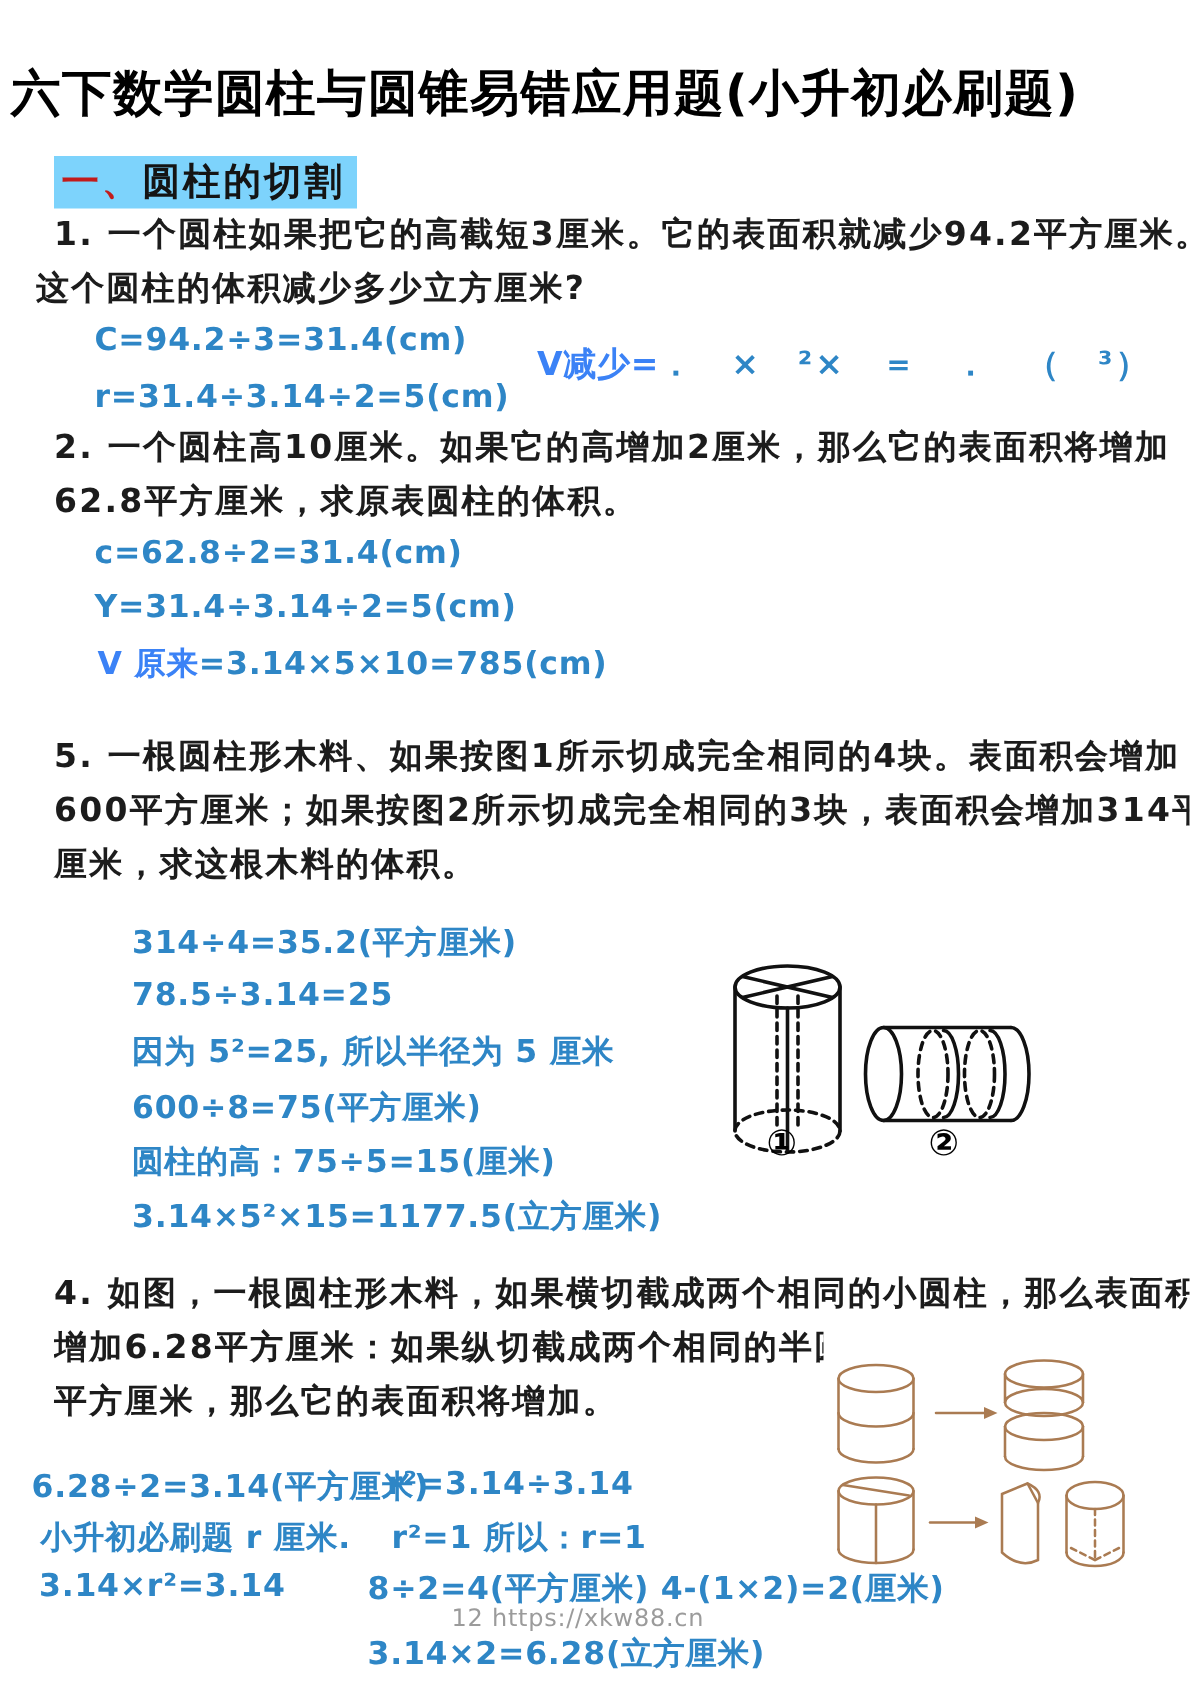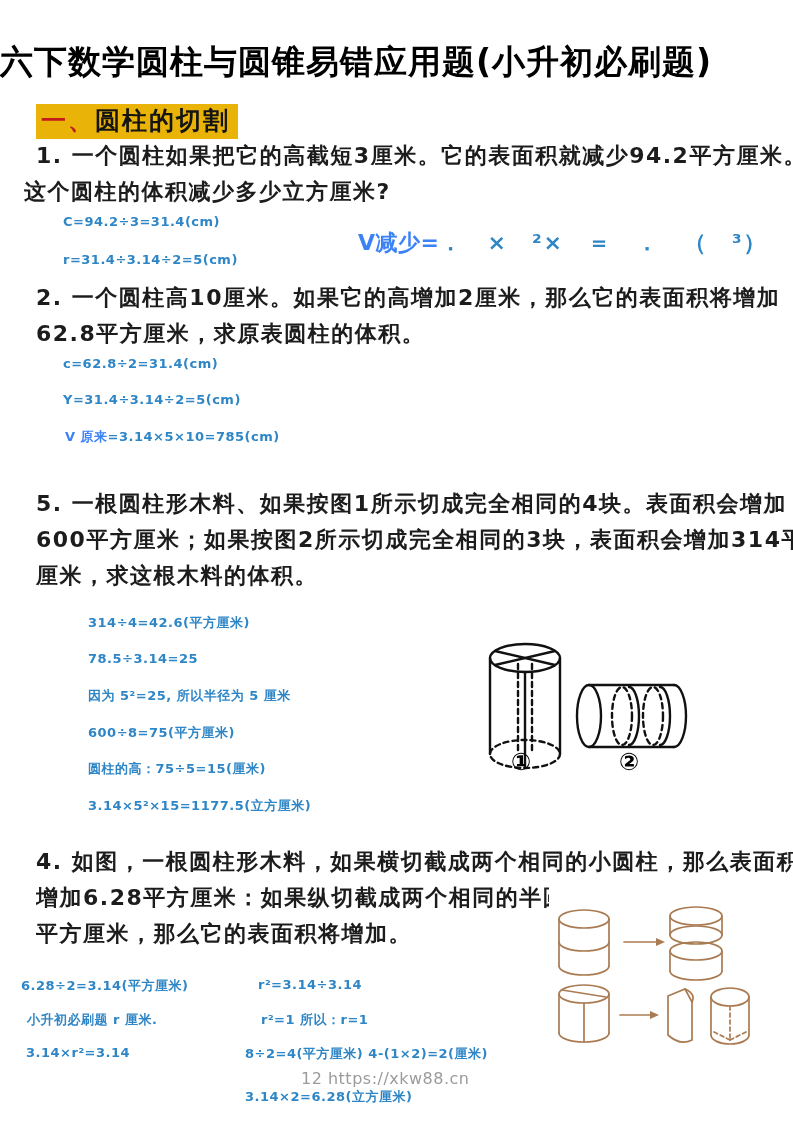--- a/index.html
+++ b/index.html
@@ -3,30 +3,30 @@
 <meta charset="utf-8">
 <style>
   html,body{margin:0;padding:0;}
   body{
     width:793px;height:1122px;position:relative;overflow:hidden;
     background:#ffffff;
     font-family:"DejaVu Sans","Liberation Sans",sans-serif;
   }
   .abs{position:absolute;white-space:nowrap;}
   .title{
-    width:727px;font-size:33px;font-weight:800;
+    width:727px;text-align:center;font-size:33px;font-weight:800;
     color:#000;letter-spacing:1px;
   }
   .section-hl{
-    background:#eab308;font-size:25px;font-weight:800;color:#141414;
+    background:#7dd3fc;font-size:25px;font-weight:800;color:#141414;
     padding:2px 8px 4px 5px;letter-spacing:2px;
   }
   .red{color:#c21b1b;}
   .btext{color:#1c1c1c;font-weight:600;font-size:22px;letter-spacing:1.5px;}
-  .blue{color:#2e86c6;font-weight:700;font-size:13px;letter-spacing:0.5px;}
+  .blue{color:#2e86c6;font-weight:700;font-size:21px;letter-spacing:0.5px;}
   .blue-dark{color:#3b82f6;}
   .formula-rest{letter-spacing:2px;}
   .clip{overflow:hidden;}
   .wm{color:#9b9b9b;font-size:16px;font-weight:400;letter-spacing:0.5px;}
   .figlabel{font-size:24px;font-weight:700;color:#000;}
   svg{display:block;}
   .fig-k{fill:none;stroke:#111;stroke-width:2.4;stroke-linecap:round;}
   .kdash{stroke-dasharray:5 4;}
   .fig-b{fill:none;stroke:#aa7b52;stroke-width:1.7;stroke-linecap:round;}
   .bdash{stroke-dasharray:4 3;}
@@ -53,21 +53,21 @@
 <div class="abs blue" style="top:356px;left:63px">c=62.8÷2=31.4(cm)</div>
 <div class="abs blue" style="top:392px;left:63px">Y=31.4÷3.14÷2=5(cm)</div>
 <div class="abs blue" style="top:428px;left:65px">
   <span class="blue-dark">V 原来</span><span>=3.14×5×10=785(cm)</span>
 </div>
 
 <div class="abs btext" style="top:489px;left:36px">5.  一根圆柱形木料、如果按图1所示切成完全相同的4块。表面积会增加</div>
 <div class="abs btext" style="top:525px;left:36px">600平方厘米；如果按图2所示切成完全相同的3块，表面积会增加314平方</div>
 <div class="abs btext" style="top:561px;left:36px">厘米，求这根木料的体积。</div>
 
-<div class="abs blue" style="top:614px;left:88px">314÷4=42.6(平方厘米)</div>
+<div class="abs blue" style="top:614px;left:88px">314÷4=35.2(平方厘米)</div>
 <div class="abs blue" style="top:651px;left:88px">78.5÷3.14=25</div>
 <div class="abs blue" style="top:687px;left:88px">因为 5²=25, 所以半径为 5 厘米</div>
 <div class="abs blue" style="top:724px;left:88px">600÷8=75(平方厘米)</div>
 <div class="abs blue" style="top:760px;left:88px">圆柱的高：75÷5=15(厘米)</div>
 <div class="abs blue" style="top:797px;left:88px">3.14×5²×15=1177.5(立方厘米)</div>
 
 <div class="abs" style="top:641px;left:487px">
   <svg width="76" height="132" viewBox="0 0 76 132">
     <ellipse class="fig-k" cx="38" cy="17" rx="35" ry="14"></ellipse>
     <line class="fig-k" x1="8" y1="10" x2="68" y2="24"></line>

